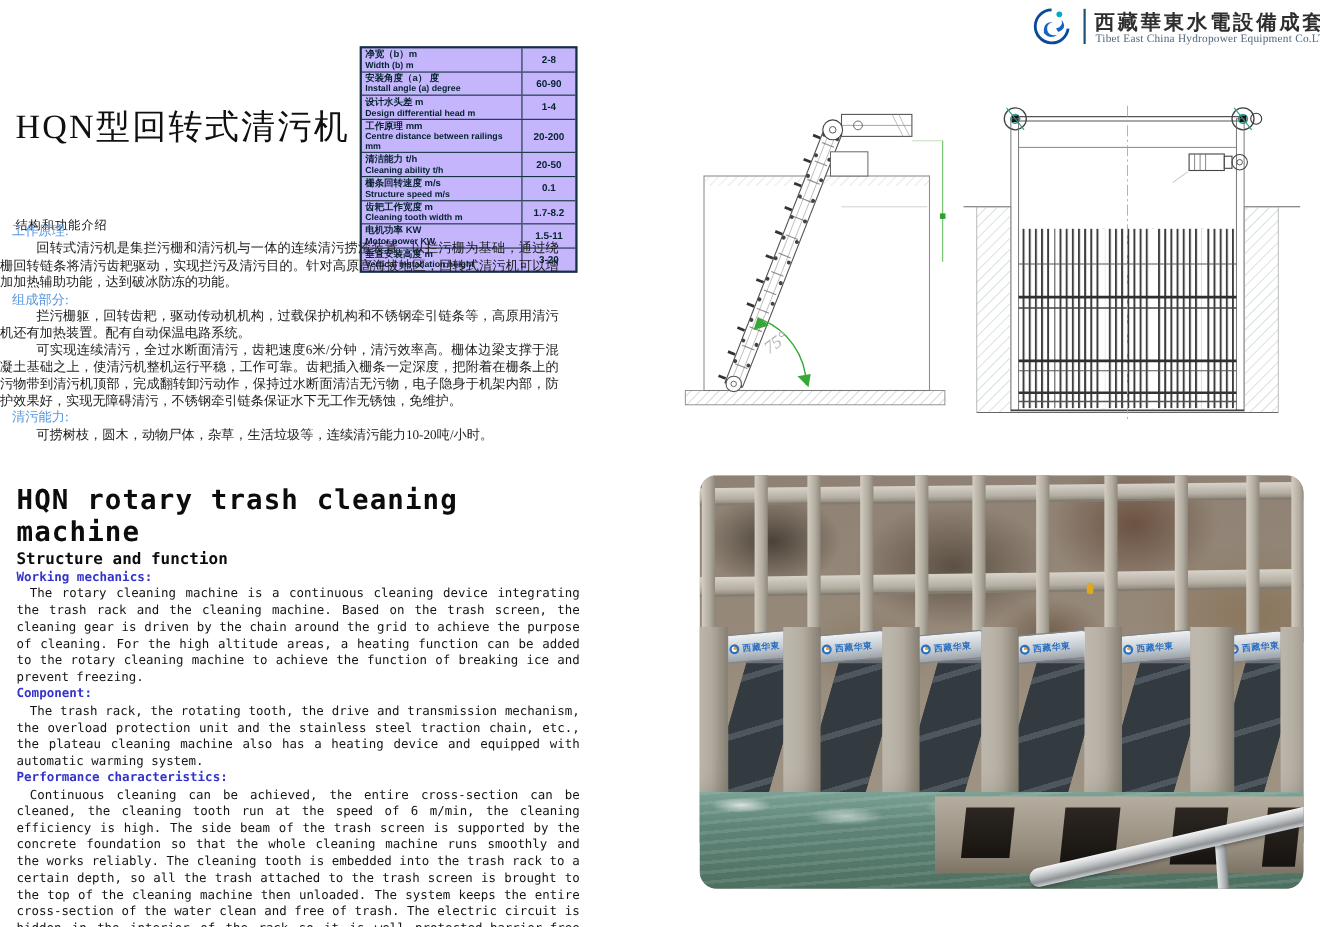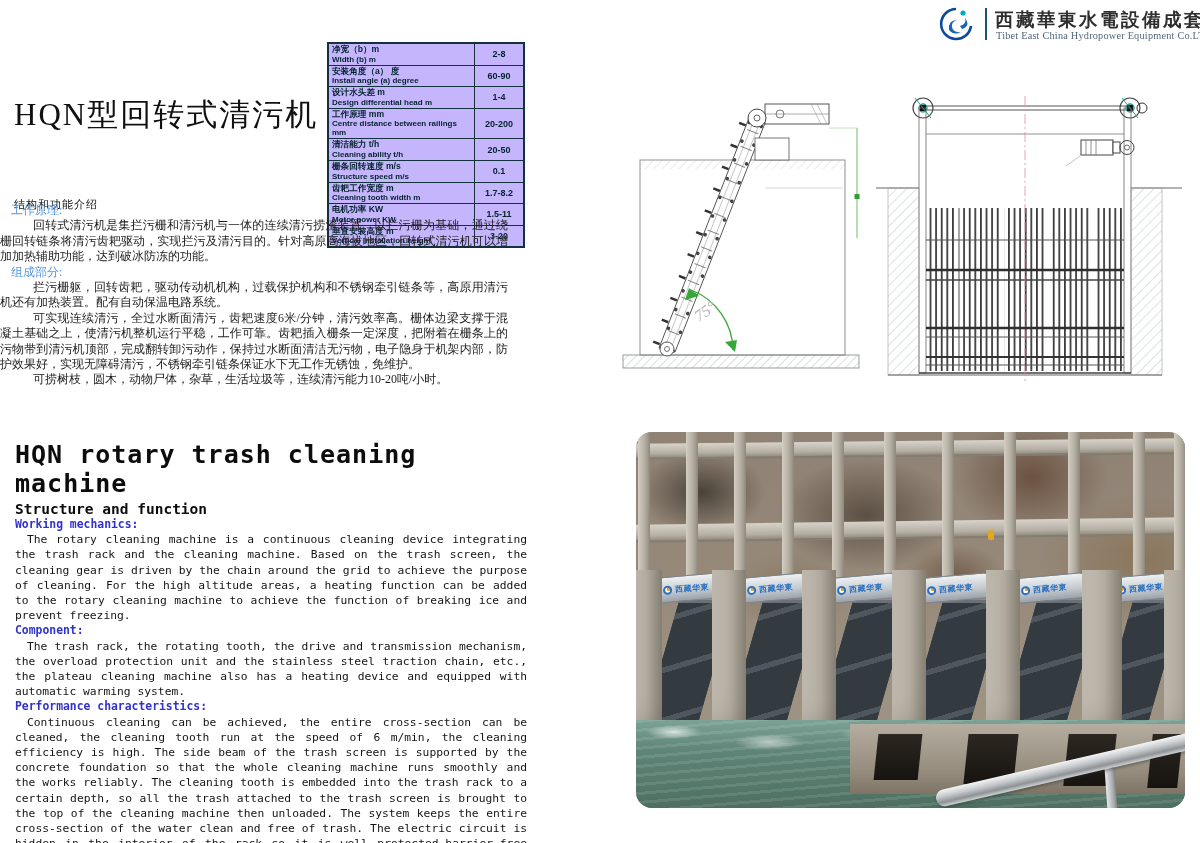--- a/index.html
+++ b/index.html
@@ -177,20 +177,21 @@
       <div class="spec-value">3-20</div>
     </div>
   </div>
 
   <div class="cn-blocks">
     <div class="cn-label">工作原理:</div>
     <p>回转式清污机是集拦污栅和清污机与一体的连续清污捞渣装置。以拦污栅为基础，通过绕栅回转链条将清污齿耙驱动，实现拦污及清污目的。针对高原高海拔地区，回转式清污机可以增加加热辅助功能，达到破冰防冻的功能。</p>
     <div class="cn-label">组成部分:</div>
     <p>拦污栅躯，回转齿耙，驱动传动机机构，过载保护机构和不锈钢牵引链条等，高原用清污机还有加热装置。配有自动保温电路系统。</p>
     <p>可实现连续清污，全过水断面清污，齿耙速度6米/分钟，清污效率高。栅体边梁支撑于混凝土基础之上，使清污机整机运行平稳，工作可靠。齿耙插入栅条一定深度，把附着在栅条上的污物带到清污机顶部，完成翻转卸污动作，保持过水断面清洁无污物，电子隐身于机架内部，防护效果好，实现无障碍清污，不锈钢牵引链条保证水下无工作无锈蚀，免维护。</p>
+    <div class="cn-label">清污能力:</div>
     <p>可捞树枝，圆木，动物尸体，杂草，生活垃圾等，连续清污能力10-20吨/小时。</p>
   </div>
 
   <div class="en-section">
     <div class="en-title">HQN rotary trash cleaning machine</div>
     <div class="en-subtitle">Structure and function</div>
     <div class="en-label">Working mechanics:</div>
     <p>The rotary cleaning machine is a continuous cleaning device integrating the trash rack and the cleaning machine. Based on the trash screen, the cleaning gear is driven by the chain around the grid to achieve the purpose of cleaning. For the high altitude areas, a heating function can be added to the rotary cleaning machine to achieve the function of breaking ice and prevent freezing.</p>
     <div class="en-label">Component:</div>
     <p>The trash rack, the rotating tooth, the drive and transmission mechanism, the overload protection unit and the stainless steel traction chain, etc., the plateau cleaning machine also has a heating device and equipped with automatic warming system.</p>

